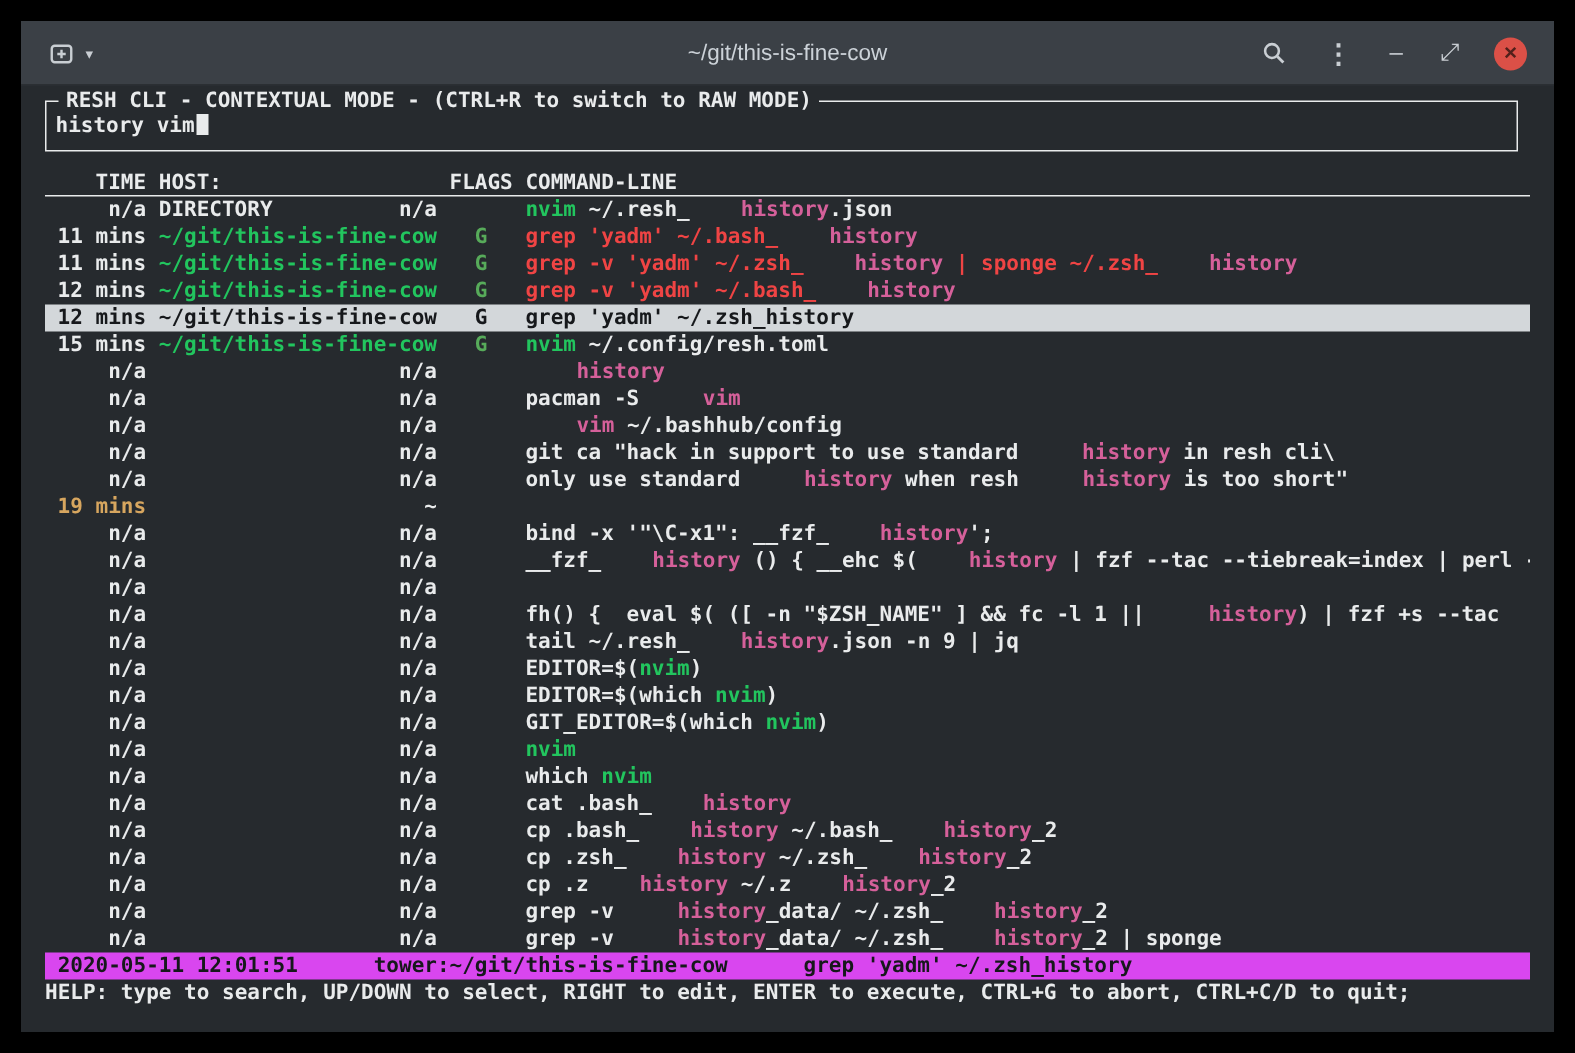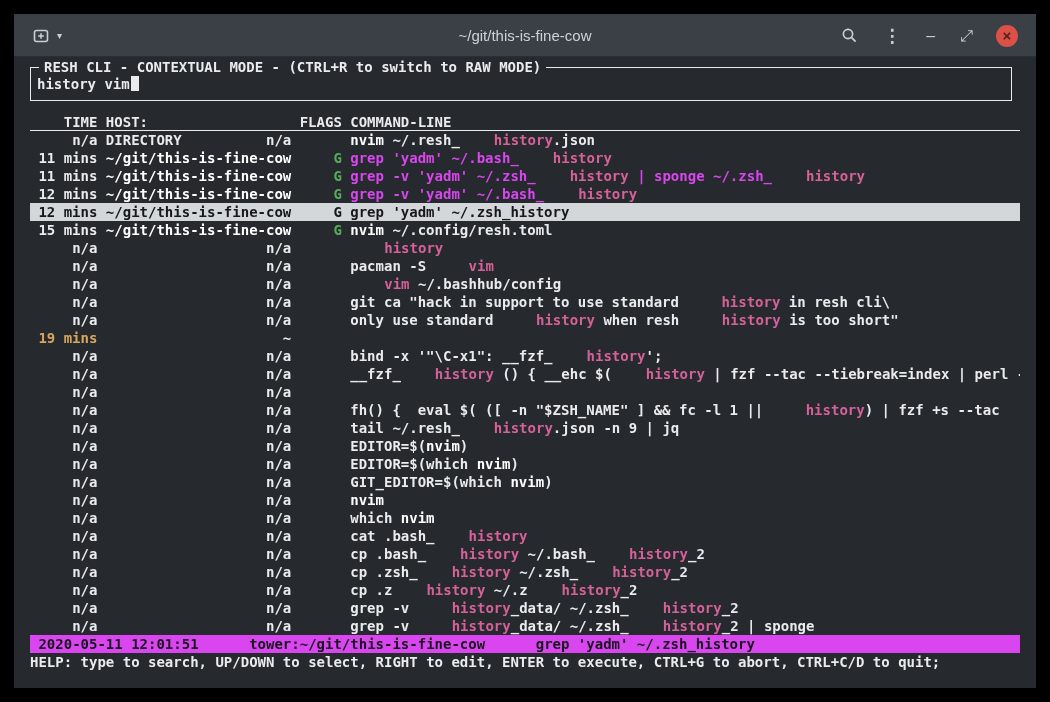--- a/index.html
+++ b/index.html
@@ -36,28 +36,28 @@
                width:calc(100% - 8px); margin-bottom:12px; }
   .box-label { position:absolute; top:-10px; left:8px; background:#262a2e; padding:0 5px; }
   .query-line { padding:7px 6px; height:32px; white-space:pre; }
   .cursor { display:inline-block; width:8.4px; height:15px; background:#e9ebec;
             vertical-align:-2px; margin-left:1px; }
 
   .row { display:flex; height:18px; line-height:18px; }
   .row span { white-space:pre; }
   .c-time  { width:8ch;  text-align:right; flex:none; }
   .c-host  { width:22ch; text-align:right; flex:none; margin-left:1ch; }
-  .c-flags { width:5ch;  text-align:right;  flex:none; margin-left:1ch; }
+  .c-flags { width:5ch;  text-align:center;  flex:none; margin-left:1ch; }
   .c-cmd   { flex:1; margin-left:1ch; overflow:hidden; }
   .row.header { border-bottom:1px solid #e9ebec; }
   .c-host.hdr { display:inline-flex; justify-content:space-between; text-align:left;flex-direction:column; }
 
-  .blue   { color:#ffffff; }
+  .blue   { color:#22c55e; }
   .match  { color:#d5609a;padding-left:34px; }
-  .red    { color:#d946ef; }
+  .red    { color:#ef4444; }
   .green  { color:#57ab5a; }
   .yellow { color:#d7a65f; }
 
   .row.selected { background:#d3d7da; }
   .row.selected span { color:#16181b !important; }
 
   .statusbar { background:#d946ef; color:#16181b; height:18px; line-height:18px;
                white-space:pre; padding-left:1ch; overflow:hidden; }
   .sb-host { margin-left:6ch; }
   .sb-cmd  { margin-left:6ch; }

